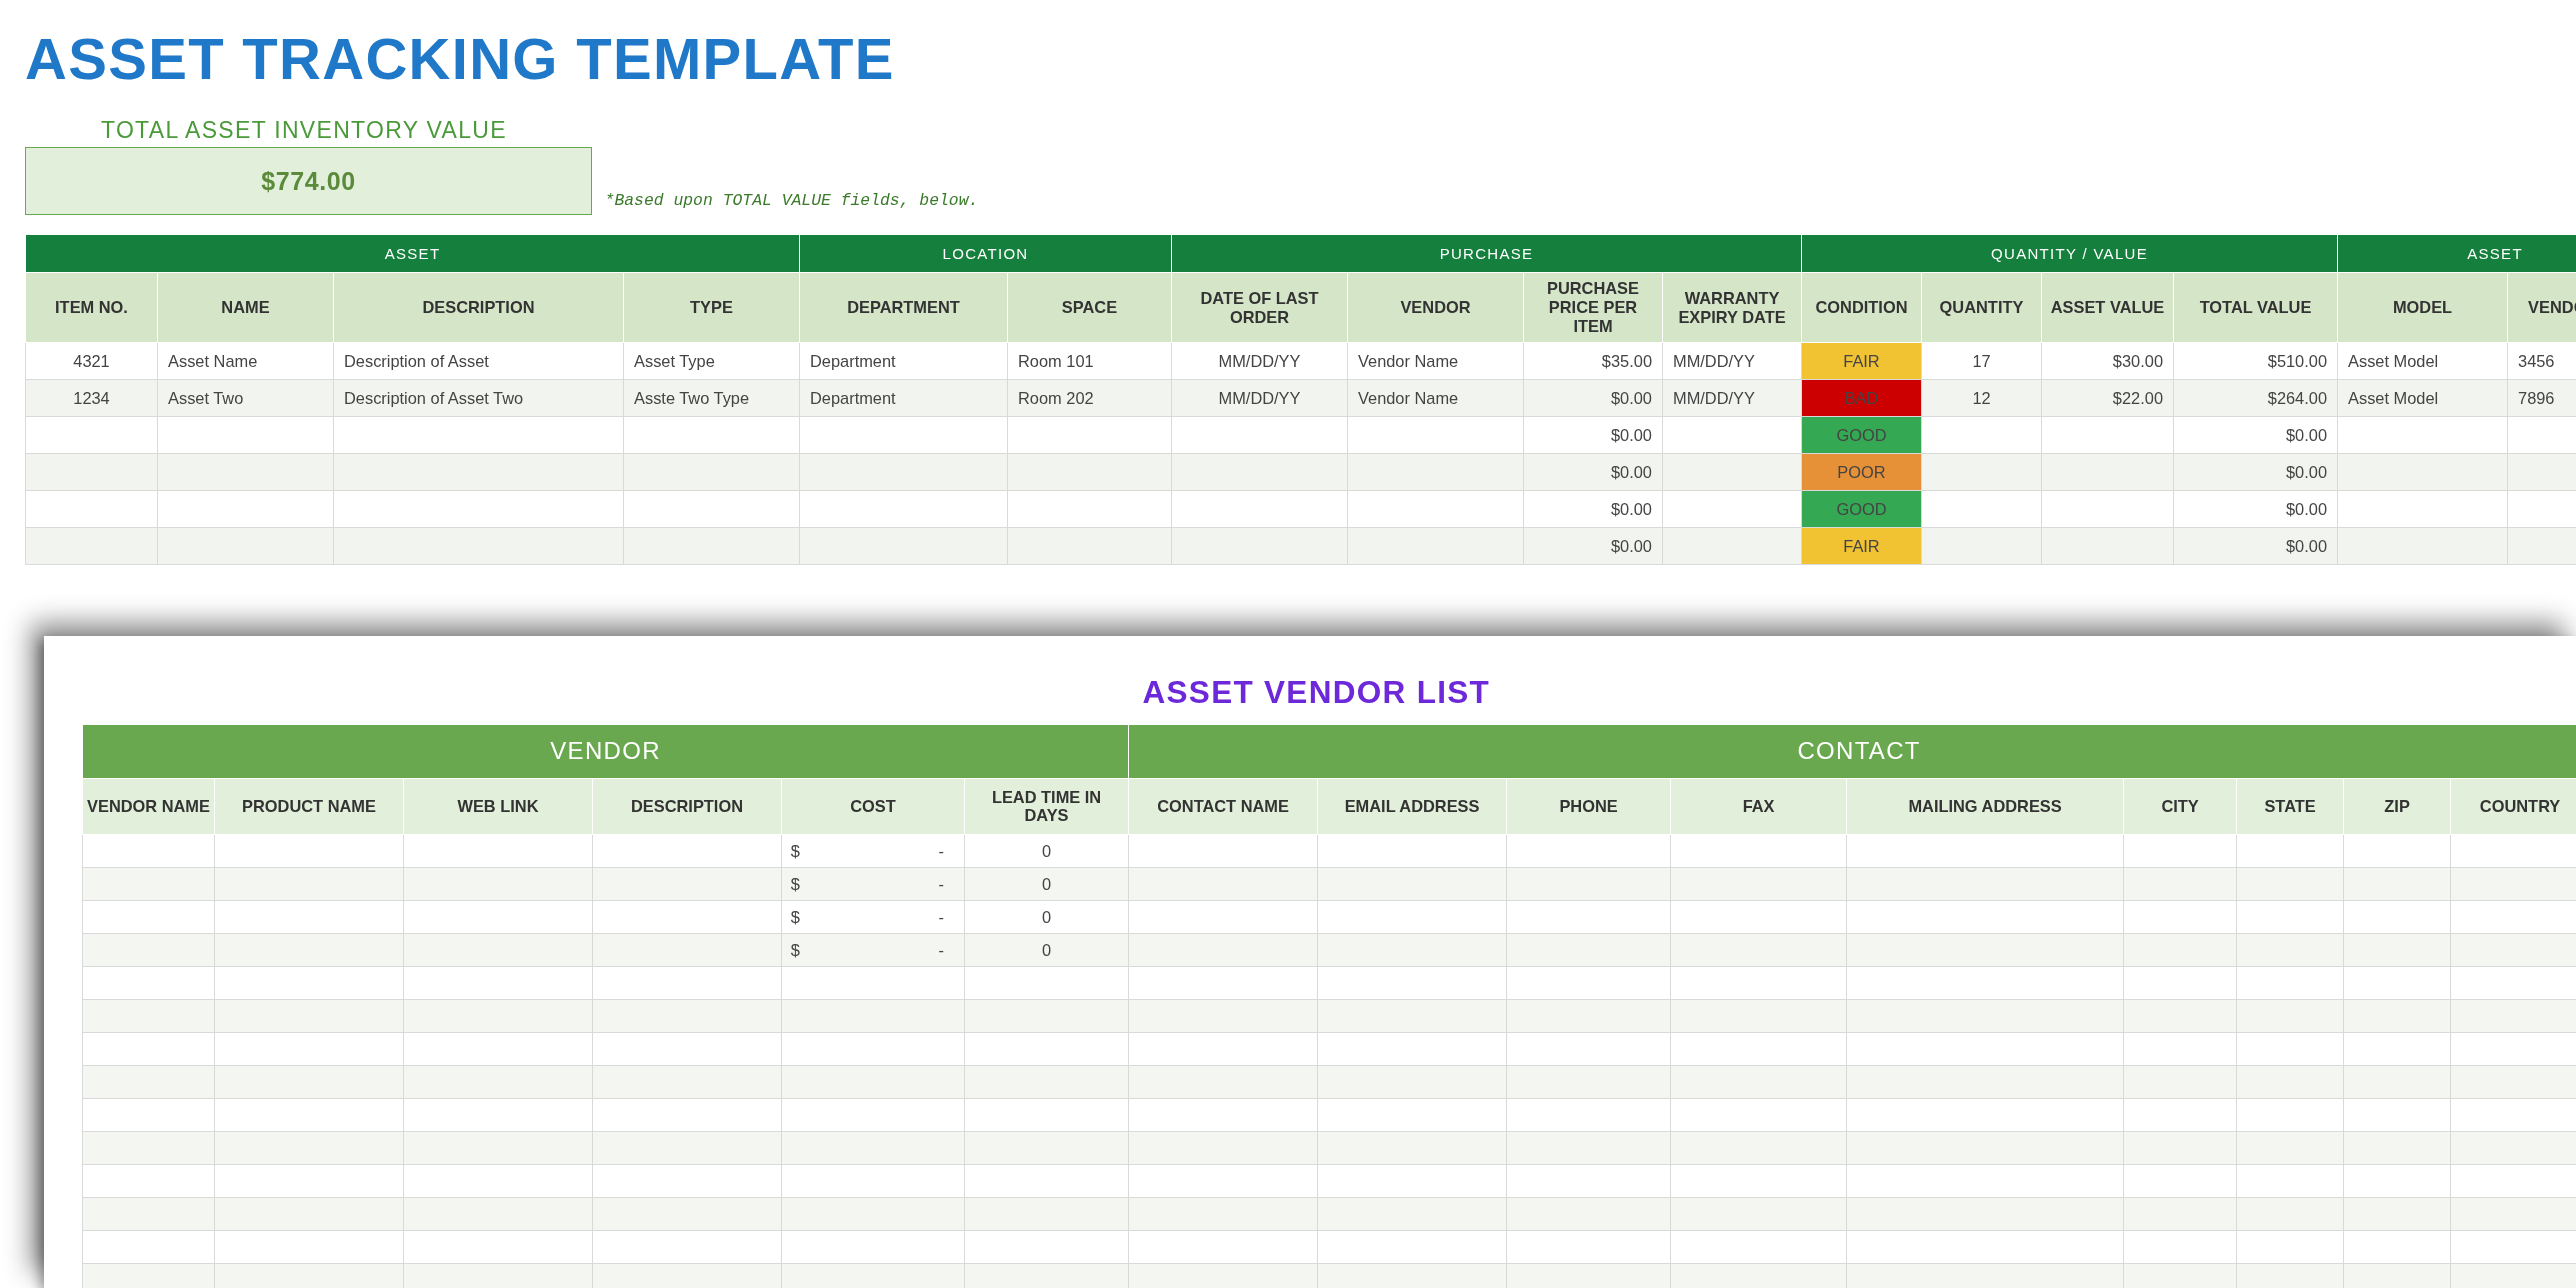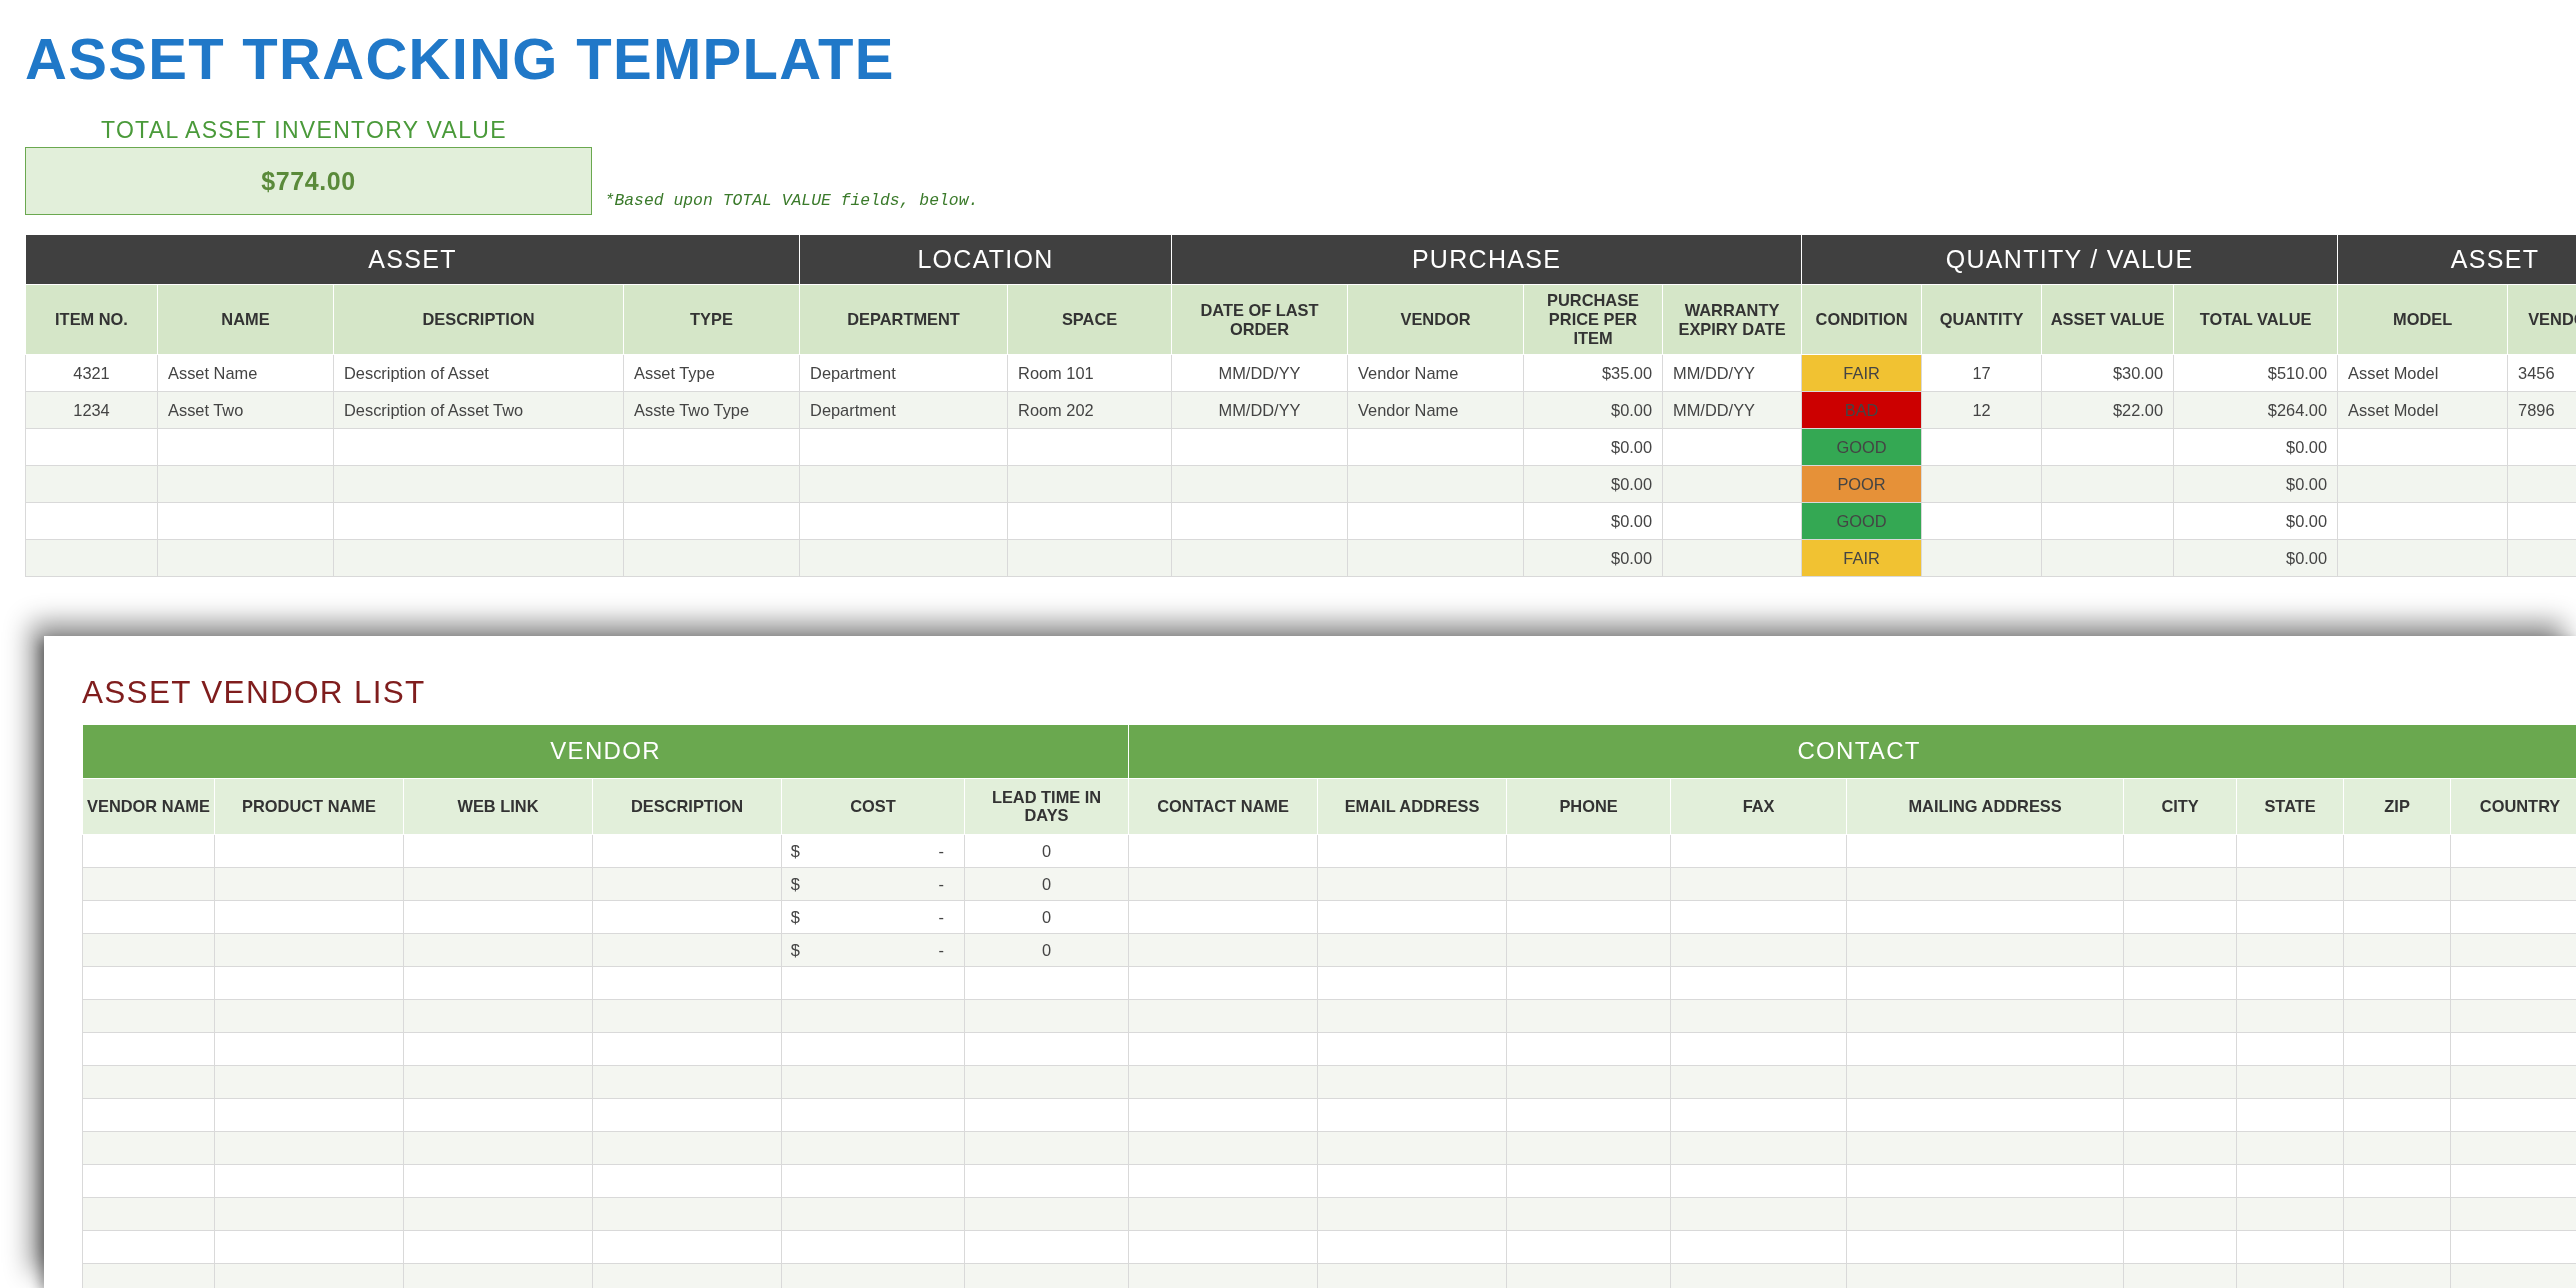--- a/index.html
+++ b/index.html
@@ -50,24 +50,24 @@
     color: #3a7a2a;
     font-size: 16.4px;
     margin-left: 12.6px;
     margin-bottom: 5px;
     font-family: Liberation Mono, monospace;
   }
 
   table { border-collapse: collapse; width: 100%; table-layout: fixed; }
   .asset-table { margin-bottom: 0; }
   .grp-row th {
-    background: #404040;
+    background: #15803d;
     color: #ffffff;
     font-weight: 400;
-    font-size: 25px;
+    font-size: 15px;
     letter-spacing: 1.3px;
     text-align: center;
     padding: 10px 1px;
     border: 0.6px solid #ffffff;
   }
   .col-row th {
     background: #d5e6c8;
     color: #333;
     font-weight: bold;
     font-size: 16.4px;
@@ -100,24 +100,25 @@
     left: 44px;
     top: 636px;
     right: -12.6px;
     background: #ffffff;
     padding: 38px 38px 0 38px;
     box-shadow: -19px -19px 25px -6.3px rgba(0,0,0,.45),
                 -9.5px 0 11.3px -5px rgba(0,0,0,.35);
   }
   .vendor-title {
     font-size: 31.5px;
-    font-weight: normal;
-    color: #7f1d1d;
+    font-weight: bold;
+    color: #6d28d9;
     letter-spacing: 1.3px;
     margin-bottom: 12.6px;
+    text-align: center;
   }
   .vendor-table { width: 100%; }
   .vendor-table .grp-row th { background:#6aa84f; font-size: 24px; padding: 12.6px 5px; }
   .vendor-table .col-row th { background:#e2efda; font-size: 16.4px; padding: 8.8px 3.8px; }
   .vendor-table td {
     background: #ffffff;
     border: 0.6px solid #d9d9d9;
     font-size: 16.4px;
     color:#444;
     padding: 5px 11.3px;

